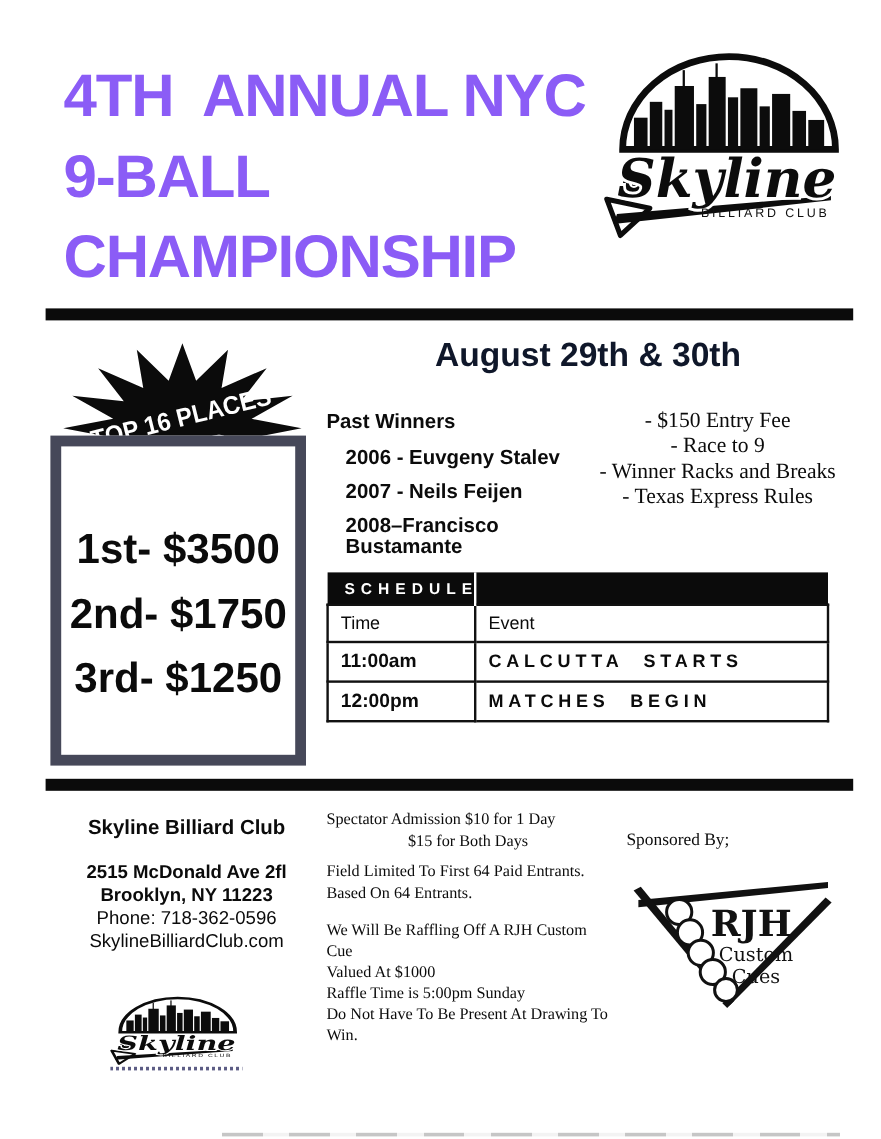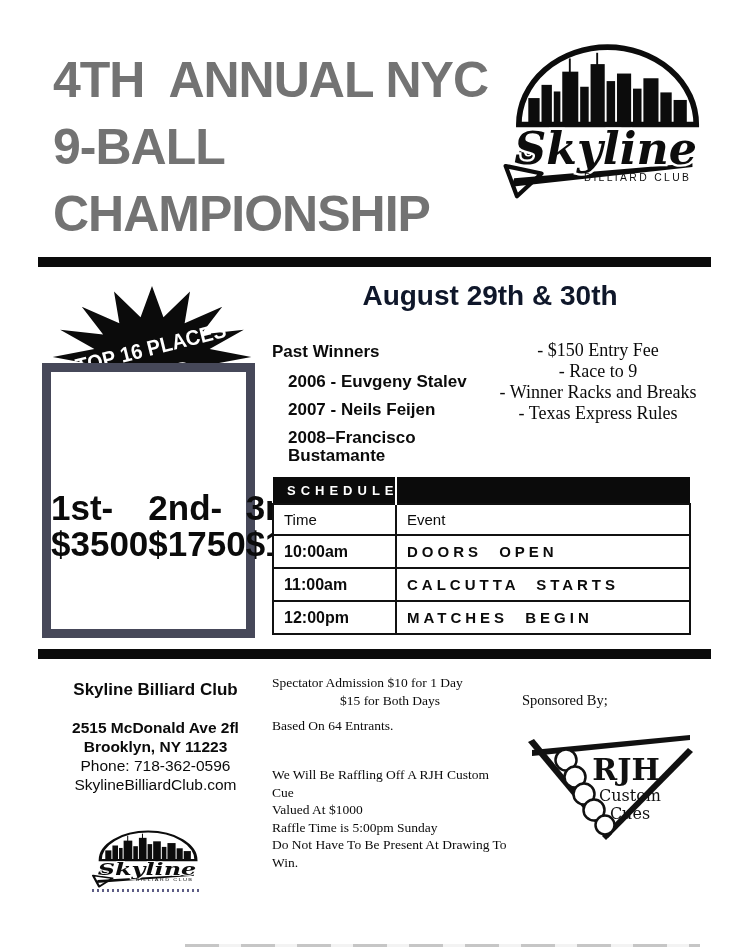--- a/index.html
+++ b/index.html
@@ -5,21 +5,21 @@
   html,body{margin:0;padding:0;}
   body{
     width:734px;height:949px;position:relative;background:#ffffff;
     font-family:"Liberation Sans",sans-serif;color:#0b0b0b;overflow:hidden;
   }
   .abs{position:absolute;}
 
   
   .title-block{left:53px;top:47px;width:470px;}
   .title-line{
-    font-size:50px;font-weight:bold;color:#737373;line-height:67px;
+    font-size:50px;font-weight:bold;color:#8b5cf6;line-height:67px;
     letter-spacing:-1px;white-space:pre;
   }
 
   
   .divider{left:38px;width:673px;height:10px;background:#0b0b0b;}
   .divider-1{top:257px;}
   .divider-2{top:649px;}
   .bottom-faint-bar{
     left:185px;top:944px;width:515px;height:3px;
     background:repeating-linear-gradient(90deg,#c6c6c6 0 34px,#f3f3f3 34px 56px);
@@ -30,21 +30,21 @@
     font-size:28px;font-weight:bold;color:#0f172a;letter-spacing:0px;}
 
   
   .starburst{left:50px;top:284px;}
   .star-text{fill:#ffffff;font-weight:bold;font-family:"Liberation Sans",sans-serif;}
 
   
   .prize-box{
     left:42px;top:363px;width:213px;height:275px;box-sizing:border-box;
     border:9px solid #464859;background:#ffffff;
-    display:flex;flex-direction:row;align-items:center;
+    display:flex;flex-direction:column;align-items:center;
     padding-top:68px;
   }
   .prize-line{font-size:35px;font-weight:bold;letter-spacing:0px;
     line-height:36px;margin-bottom:18px;color:#0b0b0b;}
 
   
   .past-winners{left:272px;top:342px;width:230px;}
   .pw-heading{font-size:17px;font-weight:bold;margin:0 0 11px 0;}
   .pw-item{font-size:17px;font-weight:bold;margin:0 0 10px 16px;line-height:18px;}
 
@@ -186,24 +186,20 @@
   <tbody>
   <tr class="sch-bar">
     <td>SCHEDULE</td>
     <td class="sch-bar-right"></td>
   </tr>
   <tr class="sch-cols">
     <td>Time</td>
     <td>Event</td>
   </tr>
   <tr class="sch-row">
-    <td class="sch-time">10:00am</td>
-    <td class="sch-event">DOORS OPEN</td>
-  </tr>
-  <tr class="sch-row">
     <td class="sch-time">11:00am</td>
     <td class="sch-event">CALCUTTA STARTS</td>
   </tr>
   <tr class="sch-row">
     <td class="sch-time">12:00pm</td>
     <td class="sch-event">MATCHES BEGIN</td>
   </tr>
   </tbody>
 </table>
 
@@ -215,20 +211,21 @@
 <div class="abs venue-contact">
   <div>Phone: 718-362-0596</div>
   <div>SkylineBilliardClub.com</div>
 </div>
 
 <div class="abs info info-spectator">
   <div>Spectator Admission $10 for 1 Day</div>
   <div class="info-indent">$15 for Both Days</div>
 </div>
 <div class="abs info info-field">
+  <div>Field Limited To First 64 Paid Entrants.</div>
   <div>Based On 64 Entrants.</div>
 </div>
 <div class="abs info info-raffle">
   <div>We Will Be Raffling Off A RJH Custom Cue</div>
   <div>Valued At $1000</div>
   <div>Raffle Time is 5:00pm Sunday</div>
   <div>Do Not Have To Be Present At Drawing To Win.</div>
 </div>
 
 <div class="abs sponsor-label">Sponsored By;</div>

